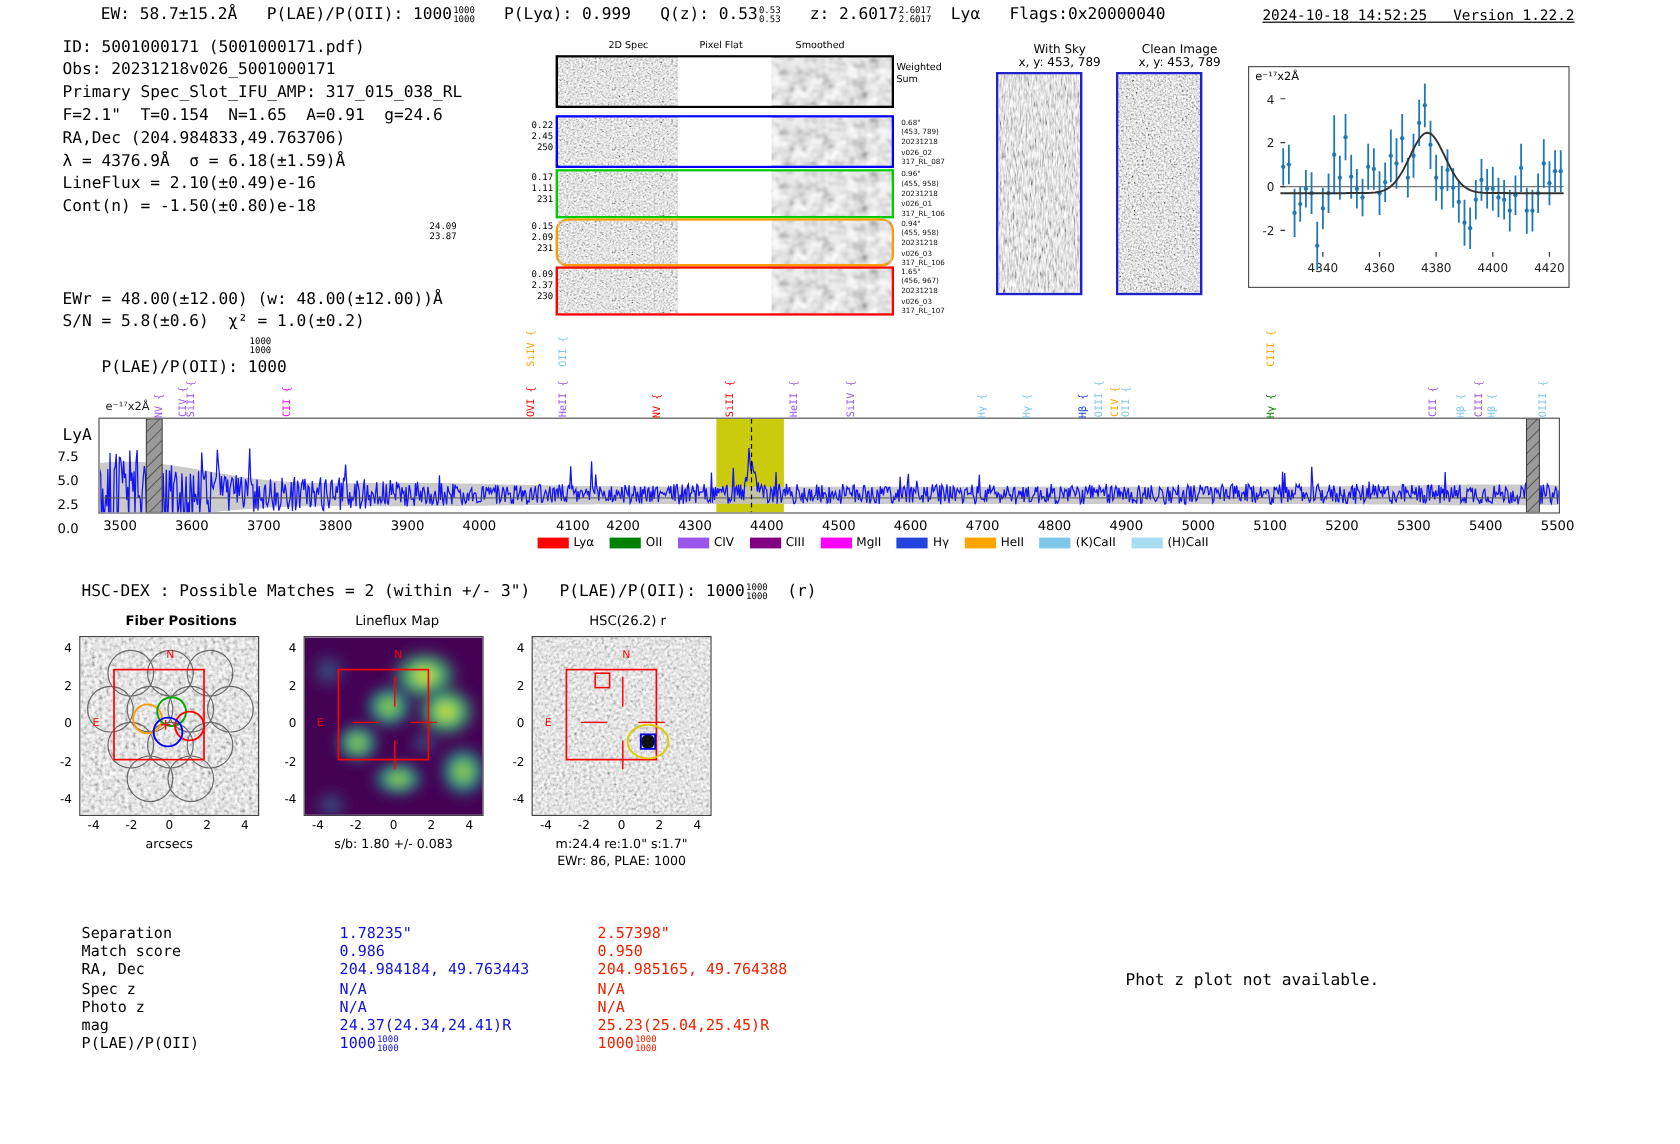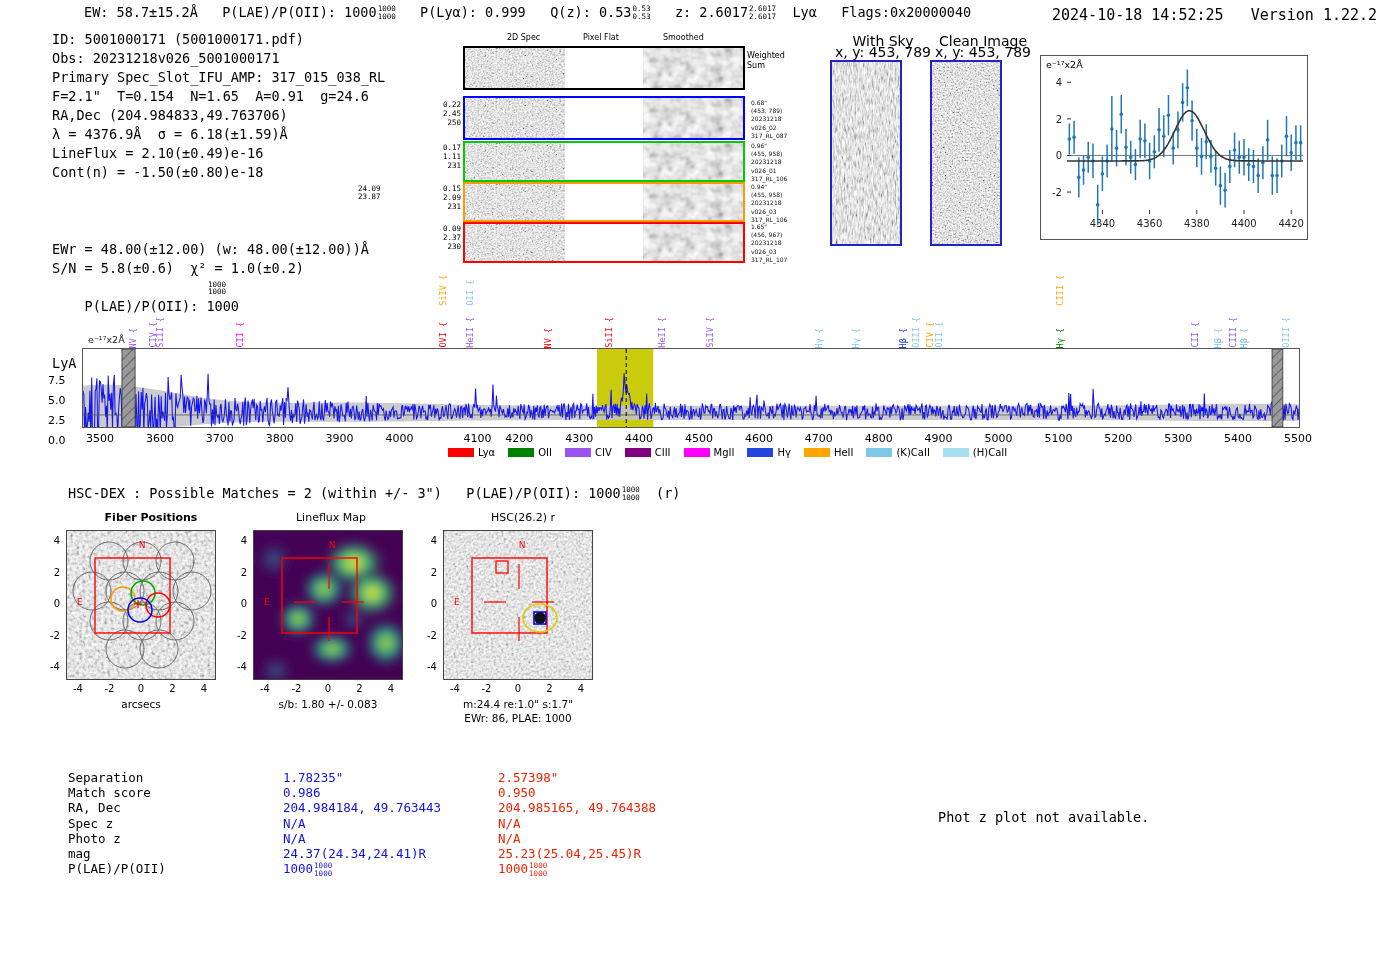--- a/index.html
+++ b/index.html
@@ -6,21 +6,21 @@
   body{width:1400px;height:953px;position:relative;
        font-family:"DejaVu Sans Mono","Liberation Mono",monospace;
        color:#000;overflow:hidden;}
   .abs{position:absolute;}
   .mono{font-family:"DejaVu Sans Mono","Liberation Mono",monospace;}
   .sans{font-family:"DejaVu Sans","Liberation Sans",sans-serif;}
   .nowrap{white-space:nowrap;}
 
   
   #hdr-line{top:4px;left:84px;font-size:13.5px;letter-spacing:0px;}
-  #hdr-stamp{top:6px;left:1052px;font-size:15px;}
+  #hdr-stamp{top:6px;left:1052px;font-size:12px;text-decoration:underline;}
   sup.frac, .frac2{display:inline-block;vertical-align:middle;font-size:7.5px;line-height:1.02;text-align:left;margin-left:1px;}
   .frac2 span{display:block;}
 
   
   #info{top:30px;left:52px;font-size:13.5px;line-height:19.05px;}
   #info .ln{white-space:pre;}
 
   
   #specpanels{top:33px;left:455px;width:300px;height:222px;}
   .pn-title{position:absolute;font-size:8px;}
@@ -28,21 +28,21 @@
   .pnl .seg{height:100%;}
   .seg.spec{width:36%;}
   .seg.flat{width:28%;background:#fff;}
   .seg.smooth{width:36%;}
   .noise{background-color:#8c8c8c;}
   .leftnum{position:absolute;left:-38px;font-size:7.5px;line-height:9px;text-align:right;width:34px;}
   .rightnum{position:absolute;left:286px;font-size:6px;line-height:8.2px;text-align:left;width:60px;color:#111;}
   #wsum-label{position:absolute;left:292px;top:18px;font-size:8px;line-height:10px;}
 
   
-  .cut-title{position:absolute;font-size:14px;text-align:center;line-height:11px;}
+  .cut-title{position:absolute;font-size:10px;text-align:center;line-height:11px;}
   .cutbox{position:absolute;border:2px solid #2222cc;}
 
   
   #lineplot{top:55px;left:1040px;width:268px;height:185px;border:1px solid #555;box-sizing:border-box;background:#fff;}
   #lp-units{position:absolute;left:5px;top:3px;font-size:9.5px;}
 
   
   #spec-wrap{top:348px;left:82px;width:1218px;height:80px;}
   #spec-box{position:absolute;left:0;top:0;width:100%;height:100%;border:1px solid #555;box-sizing:border-box;background:#fff;overflow:hidden;}
   .sp-ytick{position:absolute;left:-34px;font-size:11px;margin-top:27px;}
@@ -200,21 +200,21 @@
       </div>
     <div class="rightnum sans" style="top:-1px;">
       <div>0.96"</div>
         <div>(455, 958)</div>
         <div>20231218</div>
         <div>v026_01</div>
         <div>317_RL_106</div>
     </div>
   </div>
 
-  <div class="pnl" style="top:149px;height:40px;border-color:#ff9900;">
+  <div class="pnl" style="top:149px;height:40px;border-color:#ff9900;border-radius:10px;">
     <div class="leftnum mono" style="top:0px;">
       <div>0.15</div>
         <div>2.09</div>
         <div>231</div>
     </div>
     <div class="seg spec">
         <svg width="100%" height="100%" viewBox="0 0 100 40" preserveAspectRatio="none">
           <rect width="100" height="40" filter="url(#n0)"></rect>
         </svg>
       </div>

